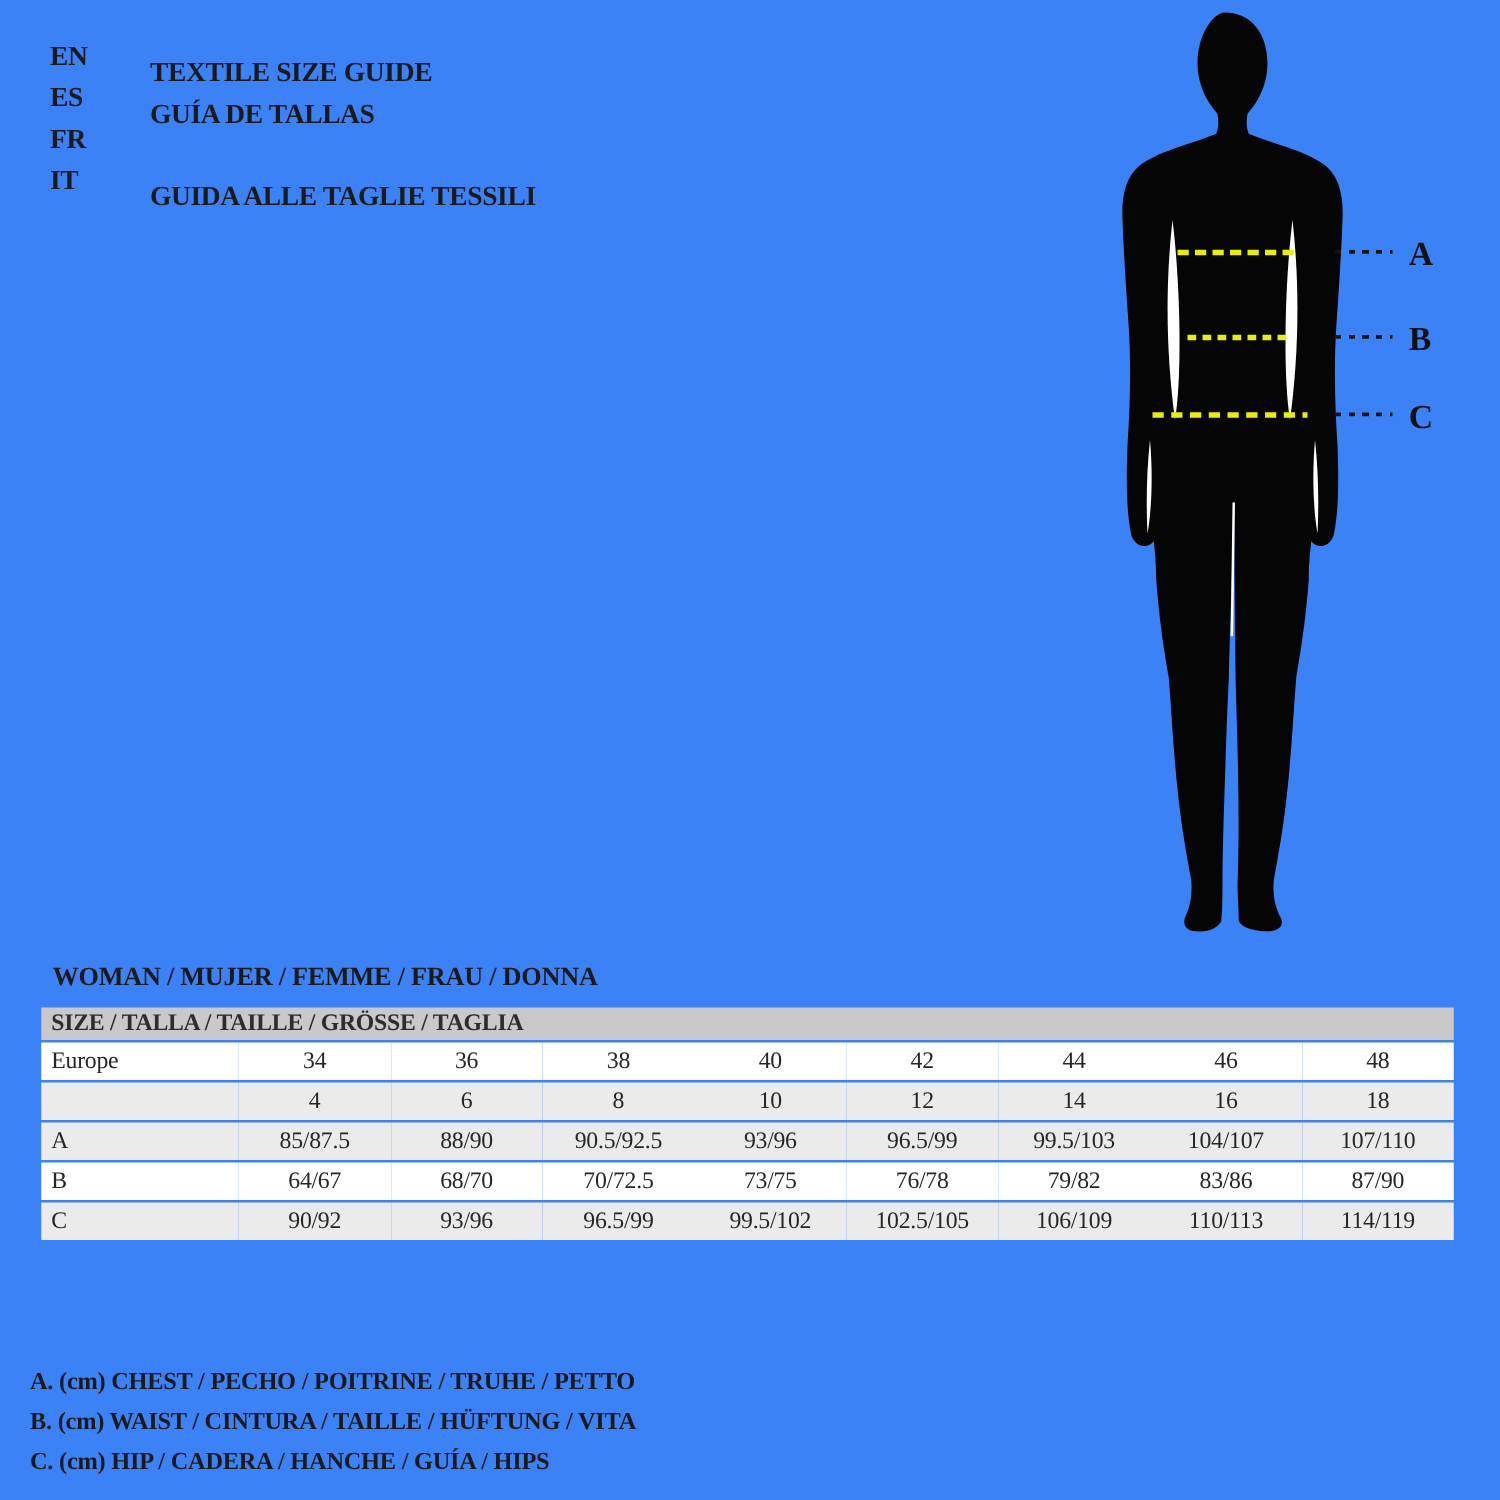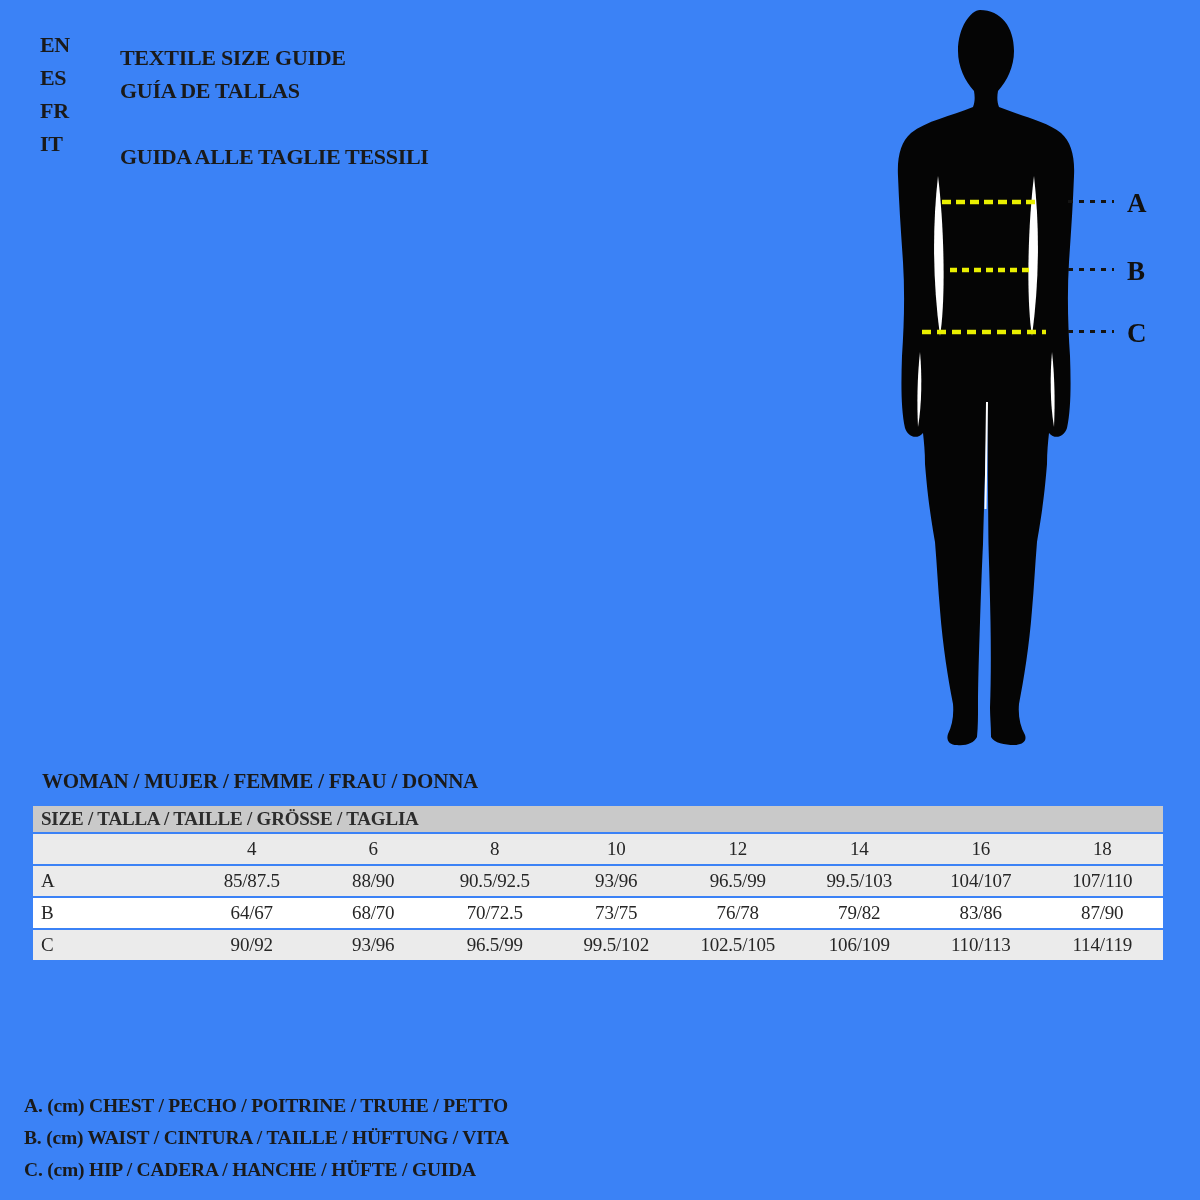--- a/index.html
+++ b/index.html
@@ -136,20 +136,31 @@
         <col>
         <col>
         <col>
     </colgroup>
     <thead>
       <tr>
         <th colspan="9">SIZE / TALLA / TAILLE / GRÖSSE / TAGLIA</th>
       </tr>
     </thead>
     <tbody>
+      <tr class="plain">
+        <td class="row-label">Europe</td>
+        <td>34</td>
+        <td>36</td>
+        <td>38</td>
+        <td>40</td>
+        <td>42</td>
+        <td>44</td>
+        <td>46</td>
+        <td>48</td>
+      </tr>
       <tr class="shaded">
         <td class="row-label"></td>
         <td>4</td>
         <td>6</td>
         <td>8</td>
         <td>10</td>
         <td>12</td>
         <td>14</td>
         <td>16</td>
         <td>18</td>
@@ -186,16 +197,16 @@
         <td>106/109</td>
         <td>110/113</td>
         <td>114/119</td>
       </tr>
     </tbody>
   </table>
 
   <div class="legend">
     <div class="legend-line">A. (cm) CHEST / PECHO / POITRINE / TRUHE / PETTO</div>
     <div class="legend-line">B. (cm) WAIST / CINTURA / TAILLE / HÜFTUNG / VITA</div>
-    <div class="legend-line">C. (cm) HIP / CADERA / HANCHE / HÜFTE / GUIDA</div>
+    <div class="legend-line">C. (cm) HIP / CADERA / HANCHE / GUÍA / HIPS</div>
   </div>
 
 </div>
 
 </body></html>

